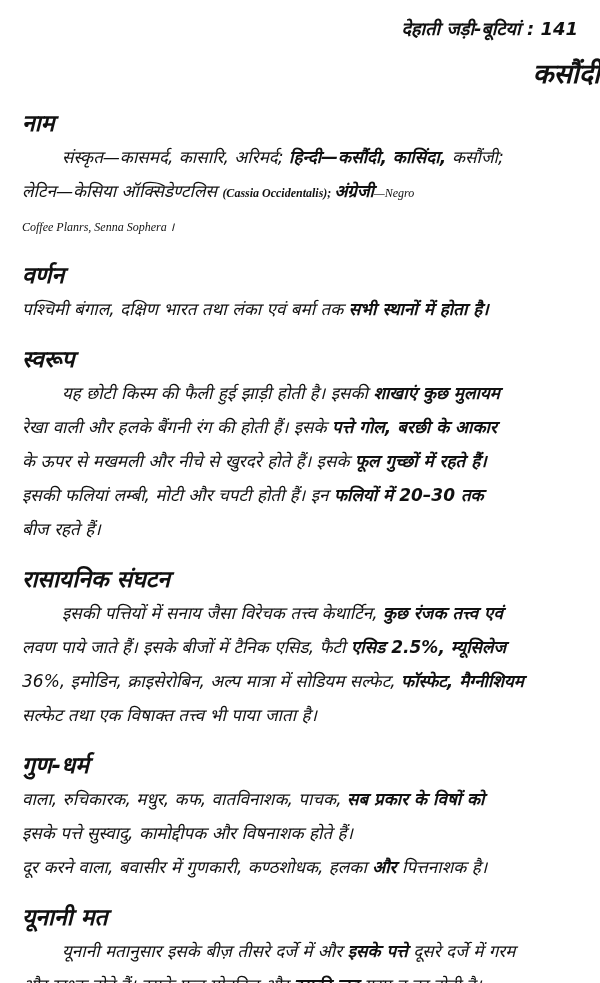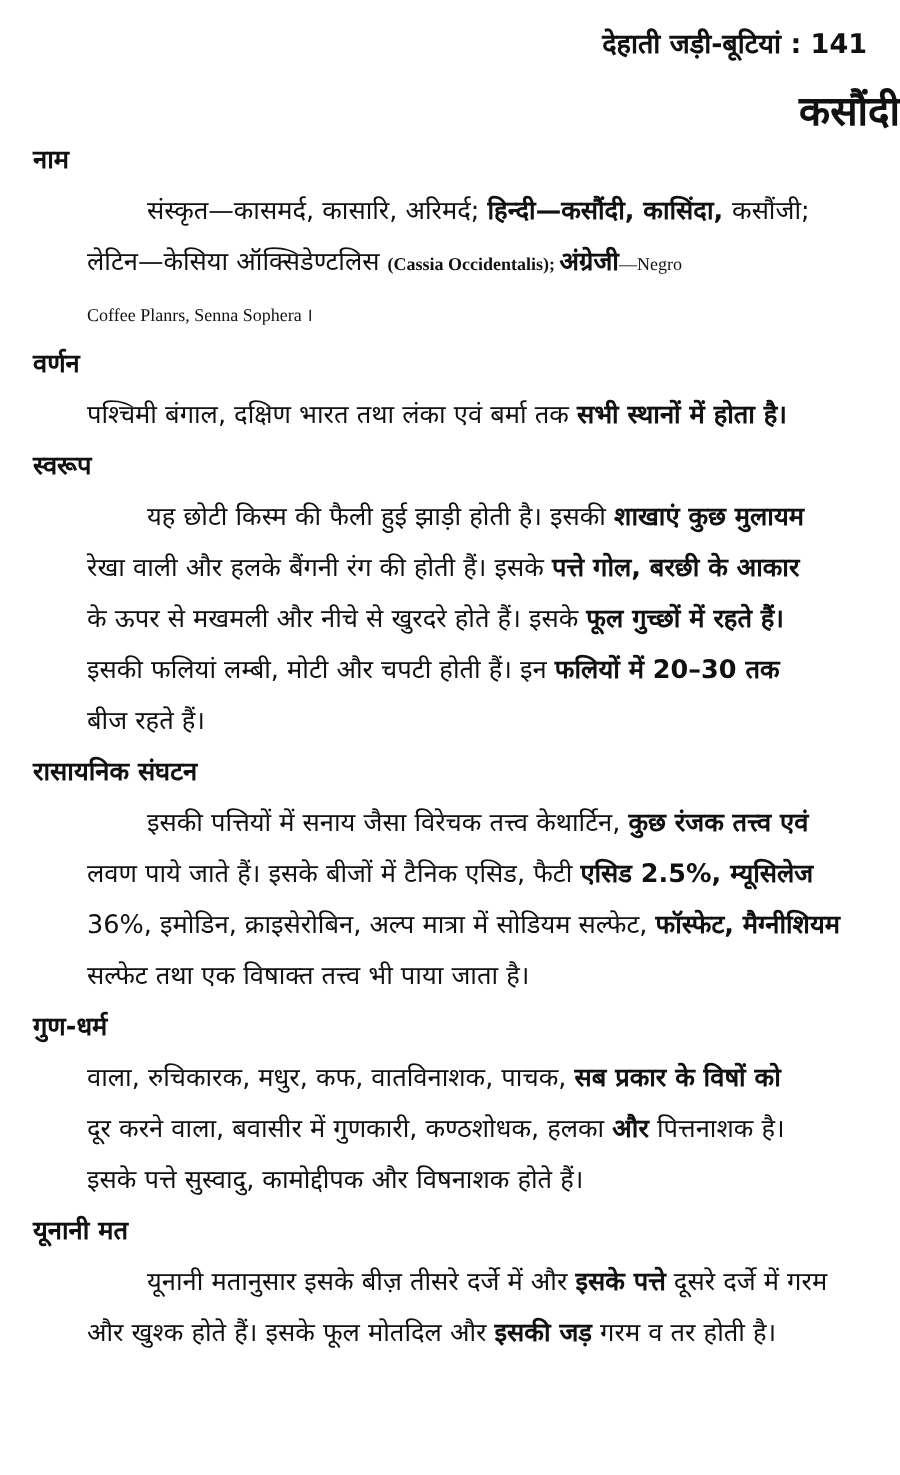--- a/index.html
+++ b/index.html
@@ -2,37 +2,38 @@
 <html><head>
 <meta charset="utf-8">
 <style>
   html, body { margin:0; padding:0; }
   body {
     width:600px; height:983px; overflow:hidden;
     background:#ffffff; color:#111;
     font-family:"DejaVu Sans","Liberation Sans",sans-serif;
     position:relative;
   }
-  .page { position:absolute; left:0; top:0; width:600px; height:983px; }
+  .page { position:absolute; left:0; top:0; width:600px; height:983px;font-style:italic; }
   .running-head {
     position:absolute; right:22px; top:16px;
     font-size:18px; font-weight:bold; letter-spacing:0;
   }
   .title {
     position:absolute; left:0; width:600px; top:54px;
     text-align:right; font-size:27px; font-weight:bold;
   }
   .content { position:absolute; left:22px; top:90px; width:560px; }
   .heading {
-    font-size:17px; font-weight:bold; height:34px; line-height:34px;
+    font-size:23px; font-weight:bold; height:34px; line-height:34px;
     white-space:nowrap;
+    margin-top:16px;
   }
   .line {
     font-size:17px; height:34px; line-height:34px;
-    white-space:nowrap; overflow:visible; text-align:justify;margin-left:36px;
+    white-space:nowrap; overflow:visible; text-align:justify;
   }
   .line.indent { padding-left:40px; }
   .seg-b { font-weight:bold; }
   .latin { font-family:"Liberation Serif","DejaVu Serif",serif; font-size:12px; }
 </style>
 </head>
 <body>
 
 <div class="page">
   <div class="running-head">देहाती जड़ी-बूटियां : 141</div>
@@ -59,22 +60,22 @@
       <div>
         <div class="heading">रासायनिक संघटन</div>
         <div class="line indent"><span class="seg">इसकी पत्तियों में सनाय जैसा विरेचक तत्त्व केथार्टिन, </span><span class="seg-b">कुछ रंजक तत्त्व एवं</span></div>
         <div class="line"><span class="seg">लवण पाये जाते हैं। इसके बीजों में टैनिक एसिड, फैटी </span><span class="seg-b">एसिड 2.5%, म्यूसिलेज</span></div>
         <div class="line"><span class="seg">36%, इमोडिन, क्राइसेरोबिन, अल्प मात्रा में सोडियम सल्फेट, </span><span class="seg-b">फॉस्फेट, मैग्नीशियम</span></div>
         <div class="line"><span class="seg">सल्फेट तथा एक विषाक्त तत्त्व भी पाया जाता है।</span></div>
       </div>
       <div>
         <div class="heading">गुण-धर्म</div>
         <div class="line"><span class="seg">वाला, रुचिकारक, मधुर, कफ, वातविनाशक, पाचक, </span><span class="seg-b">सब प्रकार के विषों को</span></div>
+        <div class="line"><span class="seg">इसके पत्ते सुस्वादु, कामोद्दीपक और विषनाशक होते हैं।</span></div>
         <div class="line"><span class="seg">दूर करने वाला, बवासीर में गुणकारी, कण्ठशोधक, हलका </span><span class="seg-b">और</span><span class="seg"> पित्तनाशक है।</span></div>
-        <div class="line"><span class="seg">इसके पत्ते सुस्वादु, कामोद्दीपक और विषनाशक होते हैं।</span></div>
       </div>
       <div>
         <div class="heading">यूनानी मत</div>
         <div class="line indent"><span class="seg">यूनानी मतानुसार इसके बीज़ तीसरे दर्जे में और </span><span class="seg-b">इसके पत्ते</span><span class="seg"> दूसरे दर्जे में गरम</span></div>
         <div class="line"><span class="seg">और खुश्क होते हैं। इसके फूल मोतदिल और </span><span class="seg-b">इसकी जड़</span><span class="seg"> गरम व तर होती है।</span></div>
       </div>
     </div>
 </div>
 
 </body></html>

